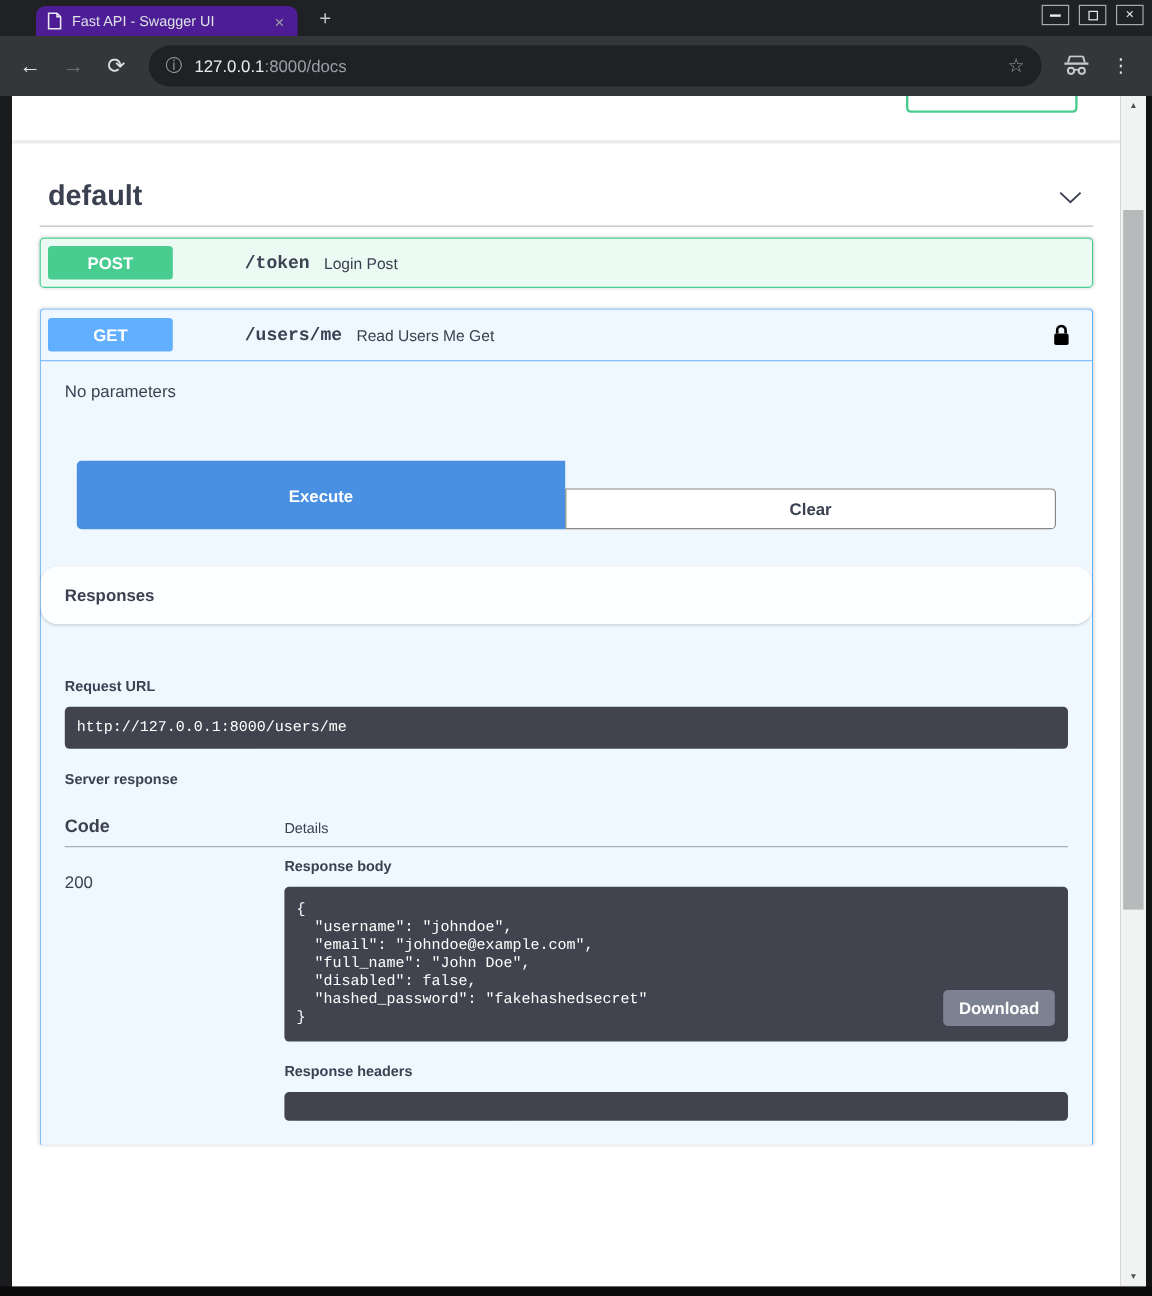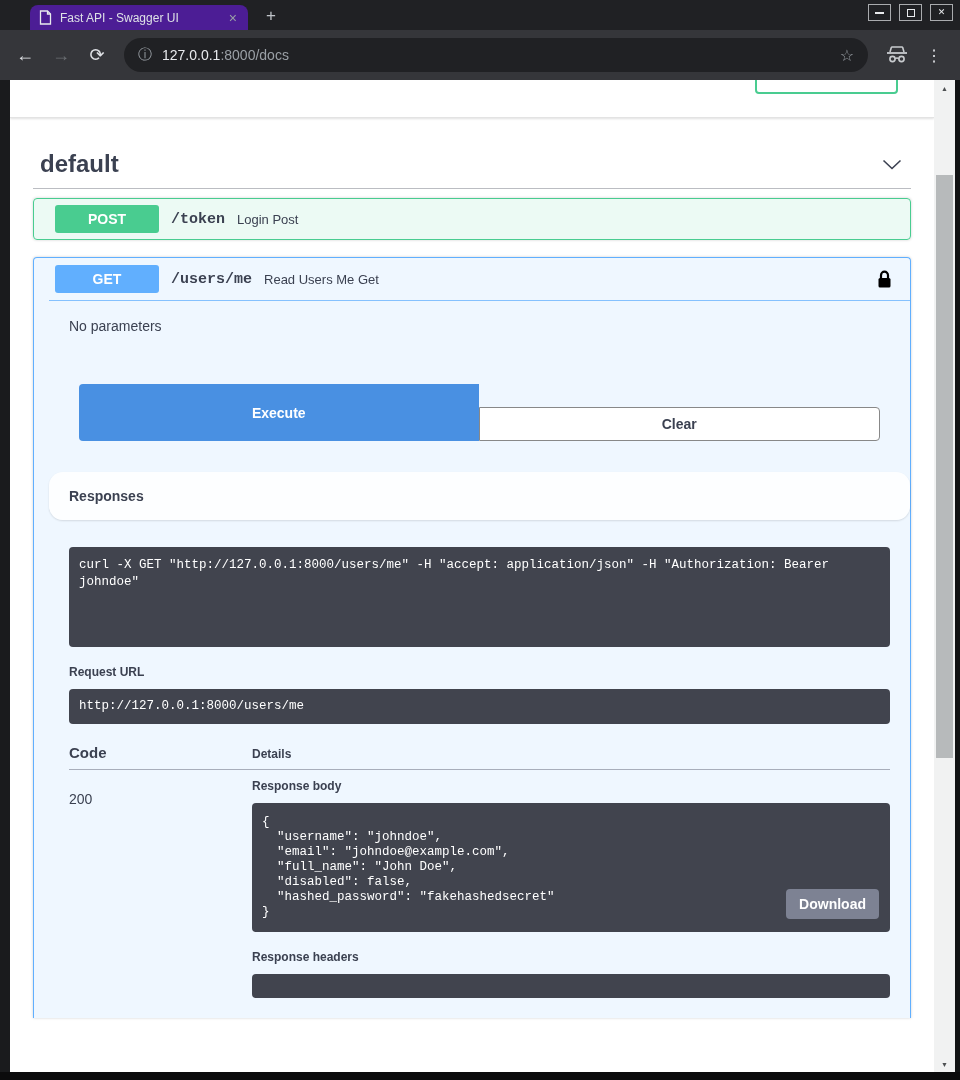--- a/index.html
+++ b/index.html
@@ -49,31 +49,31 @@
   .scheme-bar { height:38px; border-bottom:1px solid #e3e3e3; box-shadow:0 1px 2px rgba(0,0,0,.12); position:relative; overflow:hidden; }
   .auth-btn-partial { position:absolute; top:-19px; right:36px; width:143px; height:33px;
                       border:2px solid #49cc90; border-radius:4px; background:#fff; }
 
   .swagger-wrap { padding:0 23px; }
   .section-head { display:flex; justify-content:space-between; align-items:center; padding:32px 3px 10px 7px;
                   border-bottom:1px solid rgba(59,65,81,.35); }
   .section-title { font-size:24px; font-weight:700; color:#3b4151; }
   .chevron { display:flex; align-items:center; padding:0 6px; }
 
-  .opblock { border-radius:4px; box-shadow:0 0 3px rgba(0,0,0,.19);padding-left:15px; }
+  .opblock { border-radius:4px; box-shadow:0 0 3px rgba(0,0,0,.19); }
   .opblock.post { margin-top:9px; border:1px solid #49cc90; background:rgba(73,204,144,.1); }
   .opblock.get  { margin-top:17px; border:1px solid #61affe; background:rgba(97,175,254,.1);
                   border-bottom:none; border-radius:4px 4px 0 0; }
   .op-summary { display:flex; align-items:center; padding:6px; gap:12px; }
   .opblock.get .op-summary { border-bottom:1px solid rgba(97,175,254,.75); padding:7px 6px; }
   .method-badge { width:104px; text-align:center; padding:6px 0; border-radius:3px; color:#fff;
                   font-weight:700; font-size:14px; }
   .method-badge.post { background:#49cc90; }
   .method-badge.get { background:#61affe; }
-  .op-path { font-family:"Liberation Mono", monospace; font-weight:700; font-size:15px; color:#3b4151; }
+  .op-path { font-family:"Liberation Mono", monospace; font-weight:700; font-size:15px; color:#3b4151;margin-left:48px; }
   .op-desc { font-size:13px; color:#3b4151; }
   .lock-btn { margin-left:auto; margin-right:12px; display:flex; align-items:center; }
 
   .tab-header-row { display:flex; justify-content:space-between; align-items:flex-start;
                     background:rgba(255,255,255,.9); padding:12px 20px 0 20px;
                     box-shadow:0 1px 2px rgba(0,0,0,.14); }
   .tab-item { font-weight:700; font-size:14px; color:#3b4151; padding:4px 12px 9px 0;
               border-bottom:4px solid #47a0ec; margin-left:-4px; padding-left:8px; }
   .cancel-btn { border:2px solid #ff6060; border-radius:4px; color:#ff6060; font-weight:700; font-size:14px;
                 padding:7px 25px; background:transparent; margin-bottom:10px; font-family:"Liberation Sans",sans-serif; }
@@ -92,21 +92,21 @@
   .code-block { background:#41444e; border-radius:4px; padding:10px; color:#fff;
                 font-family:"Liberation Mono", monospace; font-size:12.5px; line-height:1.35; }
   .code-block pre { font-family:inherit; white-space:pre-wrap; word-break:break-word; }
   .curl-block { min-height:100px; }
   .req-url-block { padding:9px 10px; }
   .mt18 { margin-top:18px; }
 
   .resp-table { width:100%; border-collapse:collapse; margin-top:6px; }
   .resp-table th { text-align:left; border-bottom:1px solid rgba(59,65,81,.22); padding:14px 0 8px; vertical-align:bottom; }
   th.th-code { width:183px; font-size:15px; font-weight:700; color:#3b4151; }
-  th.th-details { font-size:12px; font-weight:700; color:#3b4151; }
+  th.th-details { font-size:12px; font-weight:400; color:#3b4151; }
   td.td-code { vertical-align:top; font-size:14px; padding-top:21px; }
   td.td-details { padding-top:9px; }
   .body-block { position:relative; line-height:1.2; padding:12px 10px; }
   .download-btn { position:absolute; right:11px; bottom:13px; background:#7d8293; color:#fff; border:none;
                   font-weight:700; font-size:14px; padding:7px 13px; border-radius:4px;
                   font-family:"Liberation Sans",sans-serif; }
   .headers-block { line-height:1.3; padding:12px 10px 12px 22px; }
 </style>
 </head>
 <body>
@@ -199,29 +199,27 @@
         <div class="no-params">No parameters</div>
 
         <div class="execute-row">
           <button class="execute-btn">Execute</button>
           <button class="clear-btn">Clear</button>
         </div>
 
         <div class="responses-header">Responses</div>
 
         <div class="responses-inner">
-          <div class="code-block curl-block">
-            <pre>curl -X GET "http://127.0.0.1:8000/users/me" -H "accept: application/json" -H "Authorization: Bearer johndoe"</pre>
-          </div>
 
           <div class="block-label mt18">Request URL</div>
           <div class="code-block req-url-block">
             <pre>http://127.0.0.1:8000/users/me</pre>
           </div>
 
+          <div class="block-label mt18">Server response</div>
 
           <table class="resp-table">
             <thead>
               <tr>
                 <th class="th-code">Code</th>
                 <th class="th-details">Details</th>
               </tr>
             </thead>
             <tbody>
               <tr>

